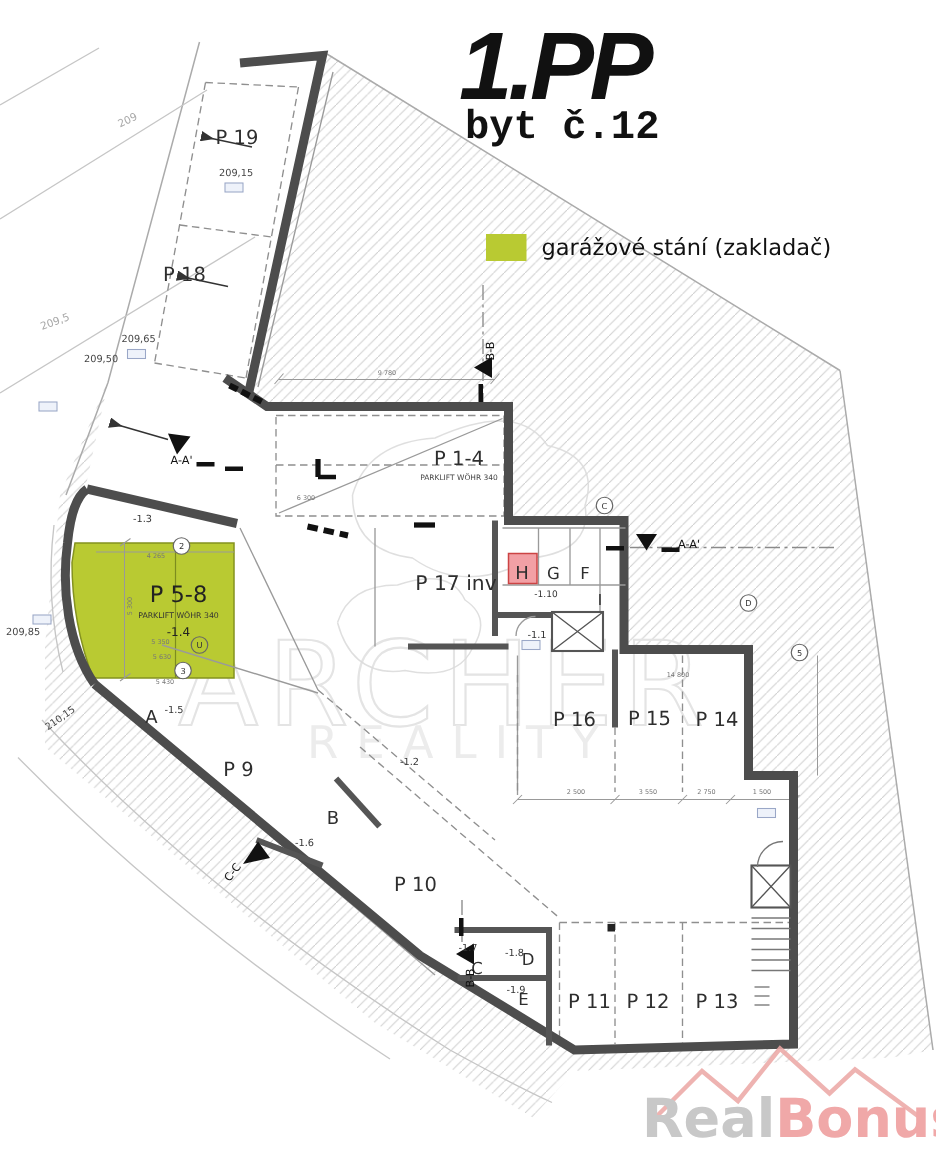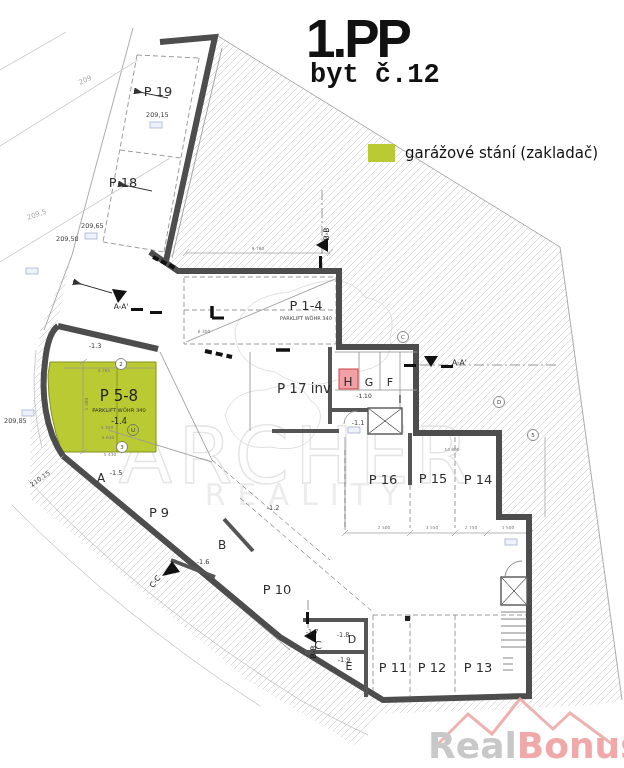--- a/index.html
+++ b/index.html
@@ -1,24 +1,24 @@
 <!DOCTYPE html>
 <html><head>
 <meta charset="utf-8">
 <style>
   html,body{margin:0;padding:0;background:#fff;}
   #stage{position:relative;width:624px;height:768px;background:#fff;overflow:hidden;
          font-family:"DejaVu Sans",sans-serif;}
   #plan-svg{position:absolute;left:0;top:0;}
   .title-block{position:absolute;left:306px;top:14px;color:#111;}
-  .title-main{font-family:"Liberation Sans",sans-serif;font-size:53px;font-weight:800;
-              letter-spacing:-3px;line-height:0.95;}
+  .title-main{font-family:"Liberation Sans",sans-serif;font-size:64px;font-weight:800;
+              letter-spacing:-3px;line-height:0.95;font-style:italic;}
   .title-sub{font-family:Liberation Mono, monospace;font-size:27px;font-weight:600;
              letter-spacing:0;margin-top:-4px;margin-left:4px;}
-  .legend{position:absolute;left:324px;top:144px;margin-left:44px;}
+  .legend{position:absolute;left:324px;top:156px;}
   .legend-row{display:flex;align-items:center;margin-bottom:7px;}
   .swatch{width:27px;height:18px;margin-right:10px;}
   .sw-green{background:#b9ca32;}
   .sw-pink{background:#f8b7bb;}
   .legend-label{font-size:15px;color:#111;}
   svg text{font-family:"DejaVu Sans",sans-serif;}
 </style>
 </head>
 <body>
 

